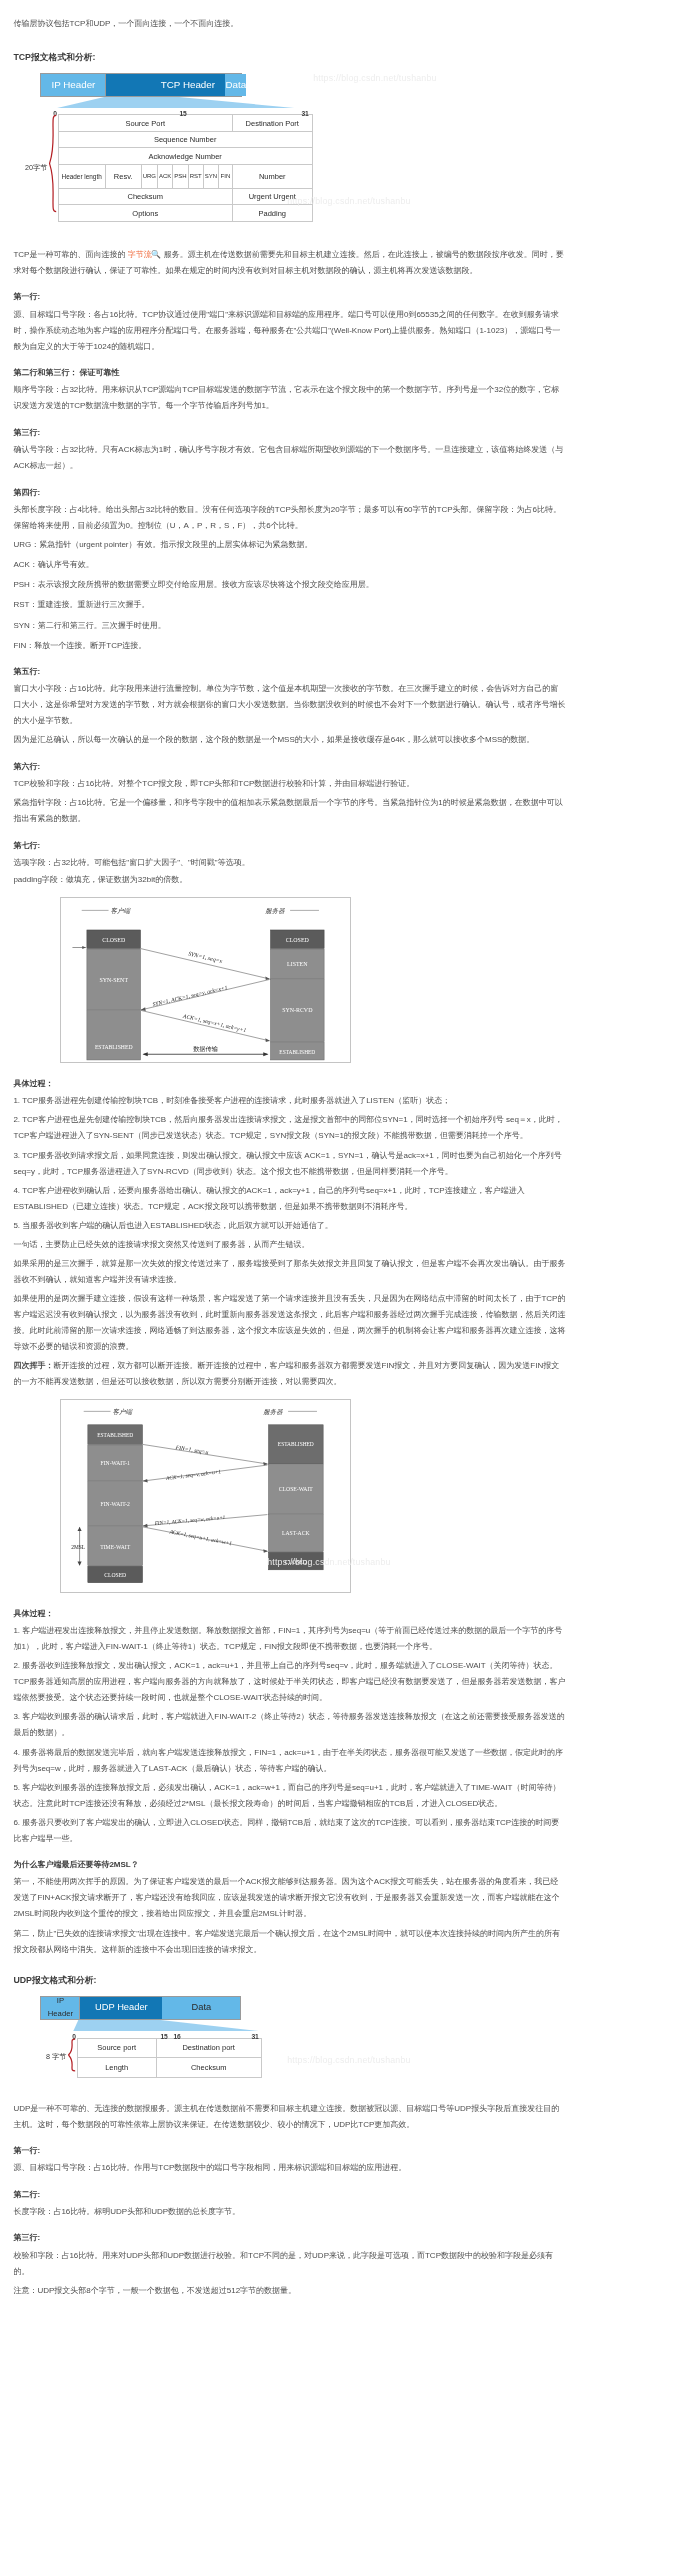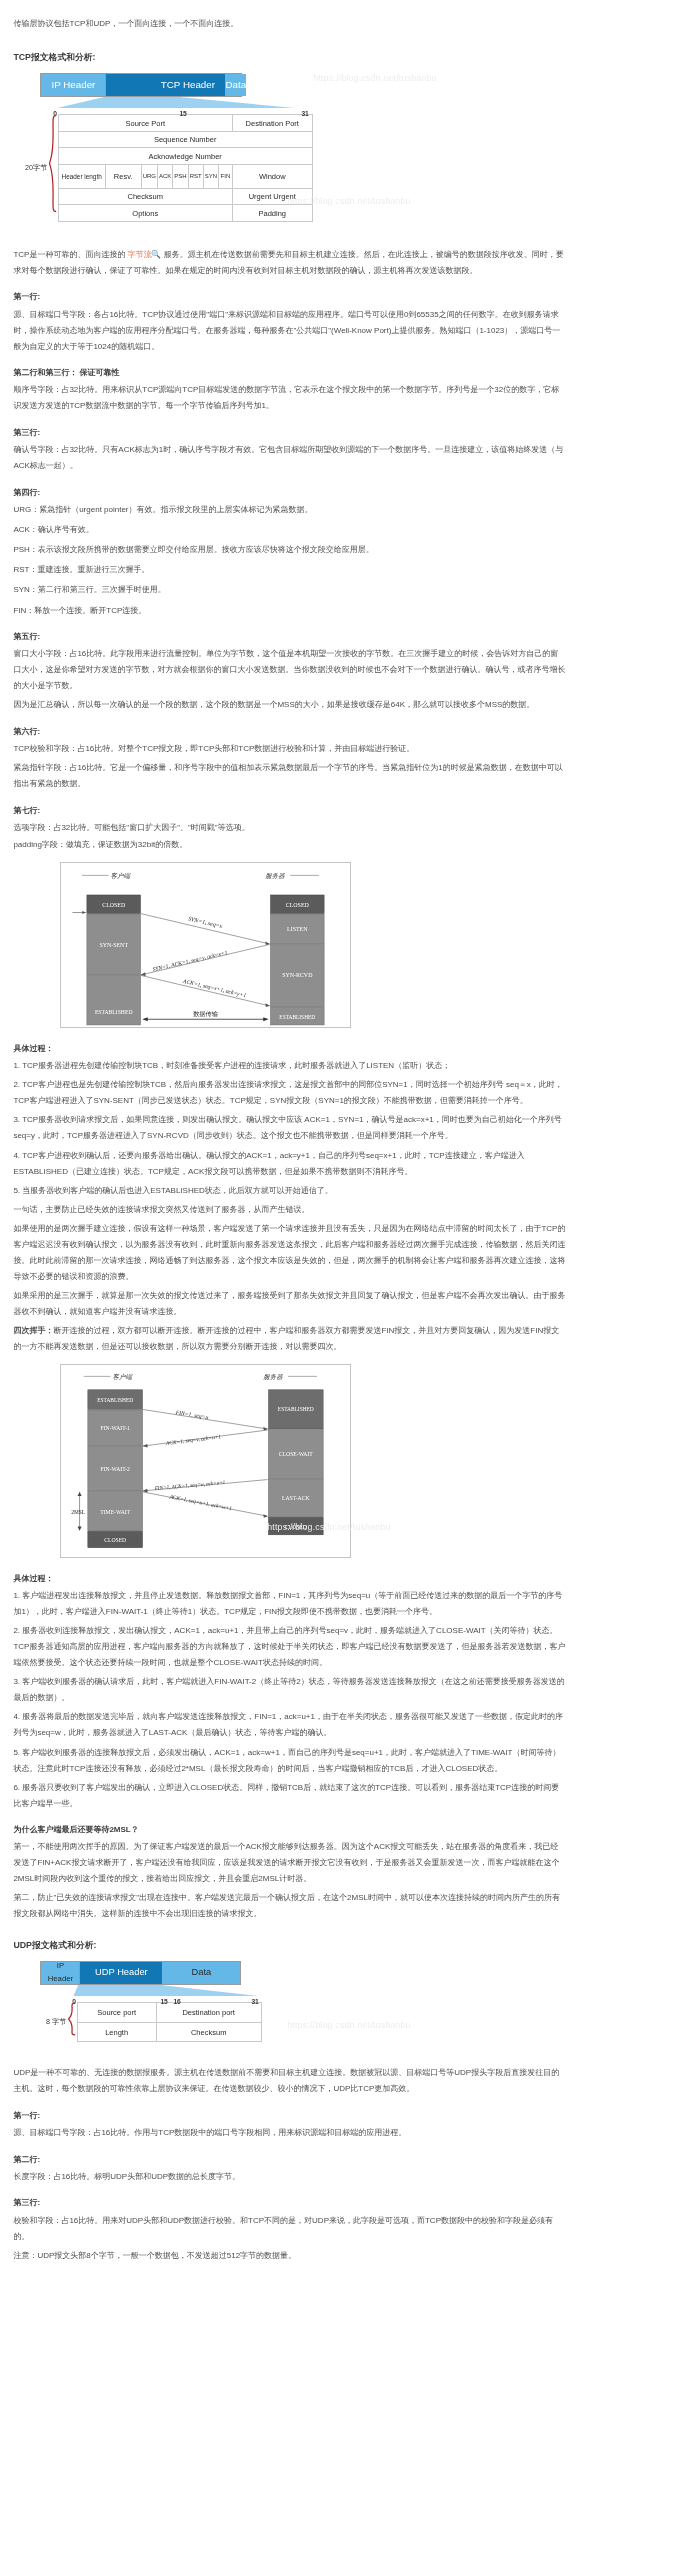--- a/index.html
+++ b/index.html
@@ -134,21 +134,21 @@
           </tr>
           <tr>
             <td class="tall hdrcell">Header length</td>
             <td class="tall" style="width:33px">Resv.</td>
             <td class="tall flagcell">URG</td>
             <td class="tall flagcell">ACK</td>
             <td class="tall flagcell">PSH</td>
             <td class="tall flagcell">RST</td>
             <td class="tall flagcell">SYN</td>
             <td class="tall flagcell">FIN</td>
-            <td class="tall" colspan="8">Window</td>
+            <td class="tall" colspan="8">Number</td>
           </tr>
           <tr>
             <td colspan="8">Checksum</td>
             <td colspan="8">Urgent Urgent</td>
           </tr>
           <tr>
             <td colspan="12">Options</td>
             <td colspan="4" class="dashed">Padding</td>
           </tr>
         </tbody>
@@ -162,20 +162,21 @@
   <h3 class="sub">第一行:</h3>
   <p class="blk">源、目标端口号字段：各占16比特。TCP协议通过使用"端口"来标识源端和目标端的应用程序。端口号可以使用0到65535之间的任何数字。在收到服务请求时，操作系统动态地为客户端的应用程序分配端口号。在服务器端，每种服务在"公共端口"(Well-Know Port)上提供服务。熟知端口（1-1023），源端口号一般为自定义的大于等于1024的随机端口。</p>
 
   <h3 class="sub"><span>第二行和第三行：</span><span> 保证可靠性</span></h3>
   <p class="blk">顺序号字段：占32比特。用来标识从TCP源端向TCP目标端发送的数据字节流，它表示在这个报文段中的第一个数据字节。序列号是一个32位的数字，它标识发送方发送的TCP数据流中数据的字节。每一个字节传输后序列号加1。</p>
 
   <h3 class="sub">第三行:</h3>
   <p class="blk">确认号字段：占32比特。只有ACK标志为1时，确认序号字段才有效。它包含目标端所期望收到源端的下一个数据序号。一旦连接建立，该值将始终发送（与ACK标志一起）。</p>
 
   <h3 class="sub">第四行:</h3>
+  <p class="blk">头部长度字段：占4比特。给出头部占32比特的数目。没有任何选项字段的TCP头部长度为20字节；最多可以有60字节的TCP头部。保留字段：为占6比特。保留给将来使用，目前必须置为0。控制位（U，A，P，R，S，F），共6个比特。</p>
 
   <div class="flaglist">
     <p>URG：紧急指针（urgent pointer）有效。指示报文段里的上层实体标记为紧急数据。</p>
     <p>ACK：确认序号有效。</p>
     <p>PSH：表示该报文段所携带的数据需要立即交付给应用层。接收方应该尽快将这个报文段交给应用层。</p>
     <p>RST：重建连接。重新进行三次握手。</p>
     <p>SYN：第二行和第三行。三次握手时使用。</p>
     <p>FIN：释放一个连接。断开TCP连接。</p>
   </div>
 
@@ -245,22 +246,22 @@
   </div>
 
   <h3 class="sub">具体过程：</h3>
   <p class="blk">1. TCP服务器进程先创建传输控制块TCB，时刻准备接受客户进程的连接请求，此时服务器就进入了LISTEN（监听）状态；</p>
   <p class="blk">2. TCP客户进程也是先创建传输控制块TCB，然后向服务器发出连接请求报文，这是报文首部中的同部位SYN=1，同时选择一个初始序列号 seq＝x，此时，TCP客户端进程进入了SYN-SENT（同步已发送状态）状态。TCP规定，SYN报文段（SYN=1的报文段）不能携带数据，但需要消耗掉一个序号。</p>
   <p class="blk">3. TCP服务器收到请求报文后，如果同意连接，则发出确认报文。确认报文中应该 ACK=1，SYN=1，确认号是ack=x+1，同时也要为自己初始化一个序列号 seq=y，此时，TCP服务器进程进入了SYN-RCVD（同步收到）状态。这个报文也不能携带数据，但是同样要消耗一个序号。</p>
   <p class="blk">4. TCP客户进程收到确认后，还要向服务器给出确认。确认报文的ACK=1，ack=y+1，自己的序列号seq=x+1，此时，TCP连接建立，客户端进入ESTABLISHED（已建立连接）状态。TCP规定，ACK报文段可以携带数据，但是如果不携带数据则不消耗序号。</p>
   <p class="blk">5. 当服务器收到客户端的确认后也进入ESTABLISHED状态，此后双方就可以开始通信了。</p>
 
   <p class="blk">一句话，主要防止已经失效的连接请求报文突然又传送到了服务器，从而产生错误。</p>
+  <p class="blk">如果采用的是三次握手，就算是那一次失效的报文传送过来了，服务端接受到了那条失效报文并且回复了确认报文，但是客户端不会再次发出确认。由于服务器收不到确认，就知道客户端并没有请求连接。</p>
   <p class="blk">如果使用的是两次握手建立连接，假设有这样一种场景，客户端发送了第一个请求连接并且没有丢失，只是因为在网络结点中滞留的时间太长了，由于TCP的客户端迟迟没有收到确认报文，以为服务器没有收到，此时重新向服务器发送这条报文，此后客户端和服务器经过两次握手完成连接，传输数据，然后关闭连接。此时此前滞留的那一次请求连接，网络通畅了到达服务器，这个报文本应该是失效的，但是，两次握手的机制将会让客户端和服务器再次建立连接，这将导致不必要的错误和资源的浪费。</p>
-  <p class="blk">如果采用的是三次握手，就算是那一次失效的报文传送过来了，服务端接受到了那条失效报文并且回复了确认报文，但是客户端不会再次发出确认。由于服务器收不到确认，就知道客户端并没有请求连接。</p>
 
   <p class="blk"><b>四次挥手：</b><span>断开连接的过程，双方都可以断开连接。断开连接的过程中，客户端和服务器双方都需要发送FIN报文，并且对方要回复确认，因为发送FIN报文的一方不能再发送数据，但是还可以接收数据，所以双方需要分别断开连接，对以需要四次。</span></p>
 
   <div class="hsfig">
     <div class="hsbox" style="height:192px">
       <svg width="289" height="192" viewBox="0 0 560 372" style="font-size:15px">
         <line x1="44" y1="22" x2="96" y2="22" stroke="#777" stroke-width="1.2"></line>
         <text x="100" y="27" font-family="Liberation Serif, serif" font-size="12.5" font-style="italic" fill="#333">客户端</text>
         <text x="392" y="27" font-family="Liberation Serif, serif" font-size="12.5" font-style="italic" fill="#333">服务器</text>
         <line x1="440" y1="22" x2="496" y2="22" stroke="#777" stroke-width="1.2"></line>

